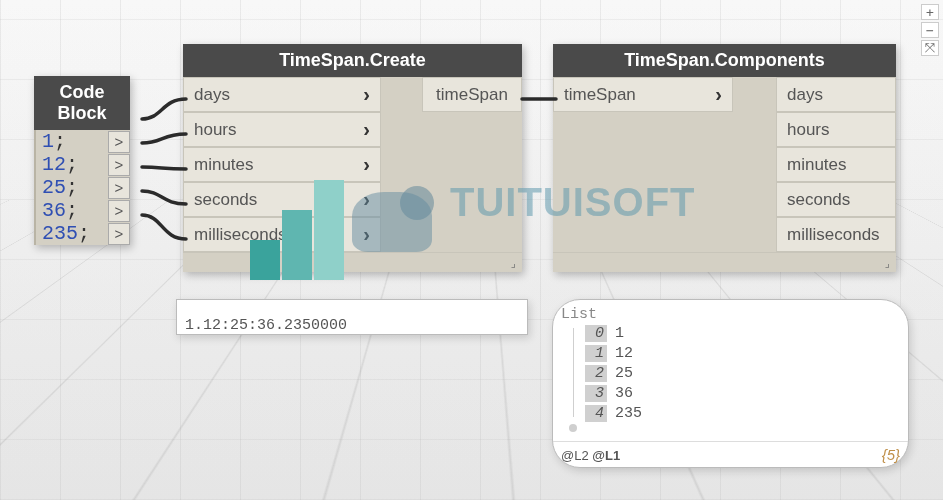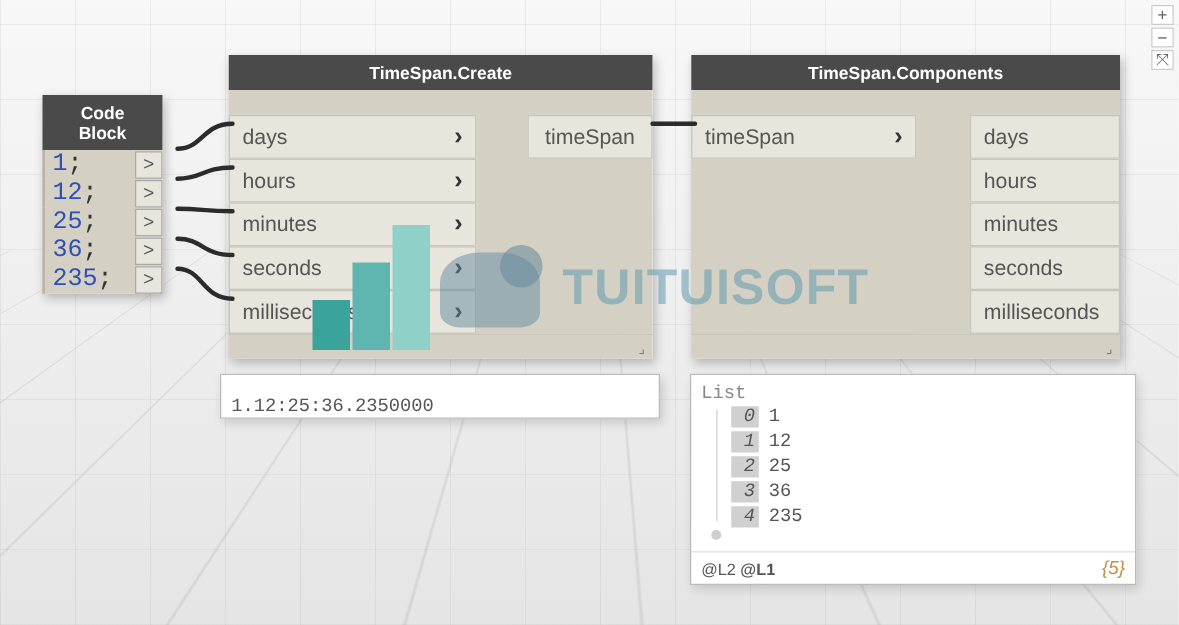--- a/index.html
+++ b/index.html
@@ -40,27 +40,27 @@
   
   svg.wires { position:absolute; inset:0; width:943px; height:500px; z-index:3; pointer-events:none; }
   svg.wires path { stroke:#2b2b2b; stroke-width:3.5; fill:none; stroke-linecap:round; }
 
   
   .node {
     position:absolute; z-index:5;
     box-shadow: 2px 3px 8px rgba(0,0,0,0.25);
   }
   .node-header {
-    background:#4a4a4a; color:#fff; font-size:14px; font-weight:600;
+    background:#4a4a4a; color:#fff; font-size:18px; font-weight:600;
     padding:6px 10px; text-align:center;
   }
   .node-body {
     background:#d4d0c4; display:flex; font-size:17px; color:#555;
   }
-  .port-col { display:flex; flex-direction:column;margin-top:20px; }
+  .port-col { display:flex; flex-direction:column; }
   .port-row {
     display:flex; align-items:center; justify-content:space-between;
     background:#e8e5dc; border:1px solid #c8c5ba;
     padding:4px 10px; height:35px;
   }
   .port-row.input .chev { margin-left:20px; }
   .chev { font-size:20px; color:#333; font-weight:bold; }
   .node-footer { height:20px; background:#d4d0c4; border-top:1px solid #c8c5ba; position:relative; }
   .node-footer .tick { position:absolute; right:6px; bottom:2px; color:#777; font-size:11px; }
 
@@ -101,40 +101,40 @@
   }
   .tscomp .filler { flex:1; }
 
   
   .watch {
     position:absolute; background:#fff; border:1px solid #bbb;
     font-family:"Courier New", monospace; font-size:15px; color:#555;
     box-shadow: 2px 3px 8px rgba(0,0,0,0.15); z-index:5;
   }
   .watch1 { left:176px; top:299px; width:352px; height:28px; padding:17px 8px; }
-  .watch2 { left:552px; top:299px; width:357px; height:169px; padding:6px 8px; }
+  .watch2 { left:552px; top:299px; width:357px; height:169px; padding:6px 8px;border-radius:28px; }
   .watch2 .list-title { color:#888; }
   .watch2 .list-row { display:flex; align-items:center; gap:8px; margin-left:24px; height:20px; }
   .watch2 .idx {
     background:#d0d0d0; width:22px; text-align:right; padding-right:3px;
     font-style:italic; color:#555;
   }
   .watch2 .lval { color:#555; }
   .watch2 .bar { position:absolute; left:20px; top:28px; bottom:50px; width:1px; background:#cfcfcf; }
   .watch2 .dot { position:absolute; left:16px; top:124px; width:8px; height:8px; border-radius:50%; background:#cfcfcf; }
   .watch2 .lfoot {
     position:absolute; left:0; right:0; bottom:0; height:26px;
     border-top:1px solid #ddd; padding:4px 8px; display:flex; align-items:flex-end; justify-content:space-between;
     font-family:Arial; font-size:13px;
   }
   .watch2 .lfoot .lvl b { font-weight:bold; }
   .watch2 .lfoot .cnt { color:#c0904a; font-style:italic; font-size:15px; }
 
   
-  .wm { position:absolute; left:250px; top:180px; z-index:4; display:flex; align-items:center; gap:8px; pointer-events:none; }
+  .wm { position:absolute; left:250px; top:180px; z-index:4; display:flex; align-items:flex-start; gap:8px; pointer-events:none; }
   .wm .logo { display:flex; align-items:flex-end; gap:2px; }
   .wm .logo span { display:block; width:30px; background:#5fb6b0; }
   .wm .logo span:nth-child(1){ height:40px; background:#3aa39c; }
   .wm .logo span:nth-child(2){ height:70px; background:#5fb6b0; }
   .wm .logo span:nth-child(3){ height:100px; background:#8fd0c9; }
   .wm .eleph { width:90px; height:80px; position:relative; }
   .wm .eleph .body { position:absolute; left:0; top:12px; width:80px; height:60px; background:rgba(100,140,160,0.5); border-radius:40% 40% 20% 20%; }
   .wm .eleph .ear { position:absolute; left:48px; top:6px; width:34px; height:34px; background:rgba(90,130,150,0.5); border-radius:50%; }
   .wm .txt { font-size:40px; font-weight:900; color:rgba(96,153,173,0.55); letter-spacing:1px; font-family: Arial Black, Arial; }
   .wm .sub { position:absolute; left:300px; top:78px; font-size:20px; color:rgba(96,153,173,0.55); font-weight:600; letter-spacing:4px; }

